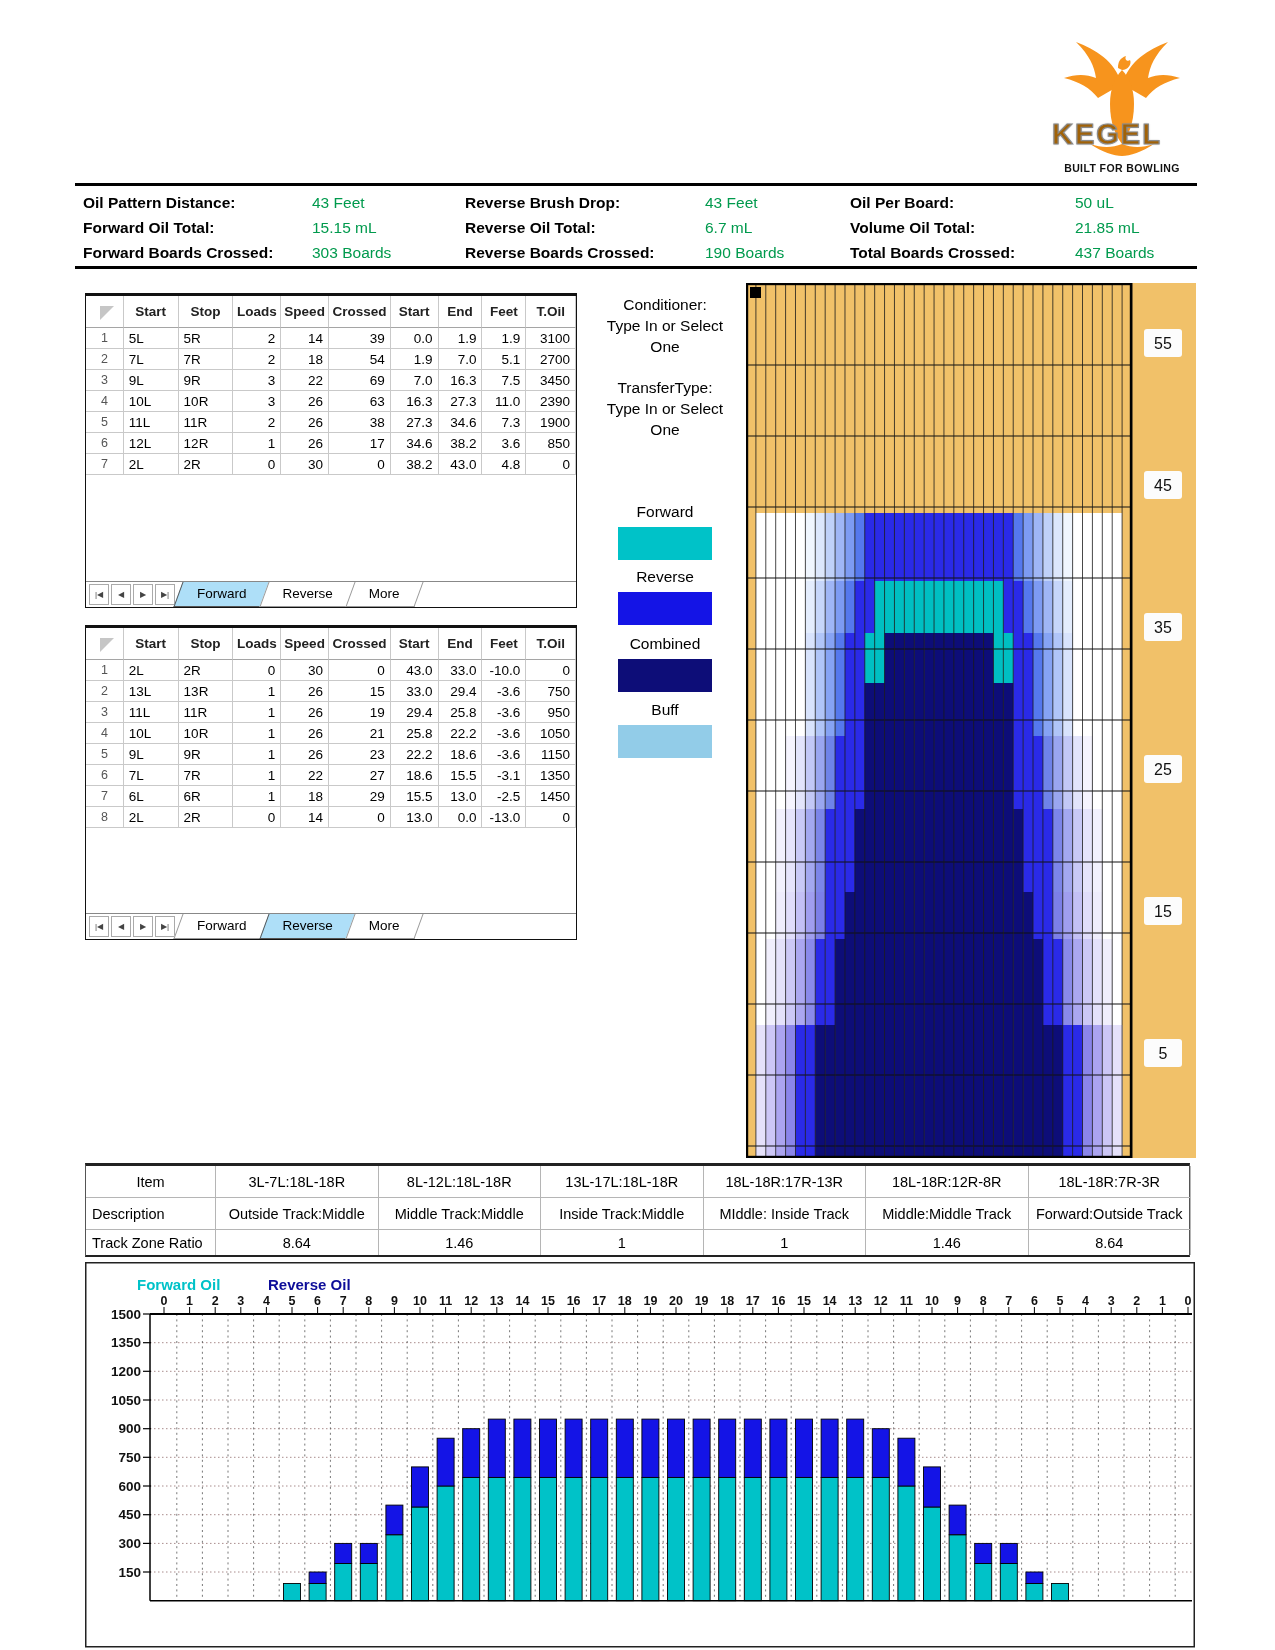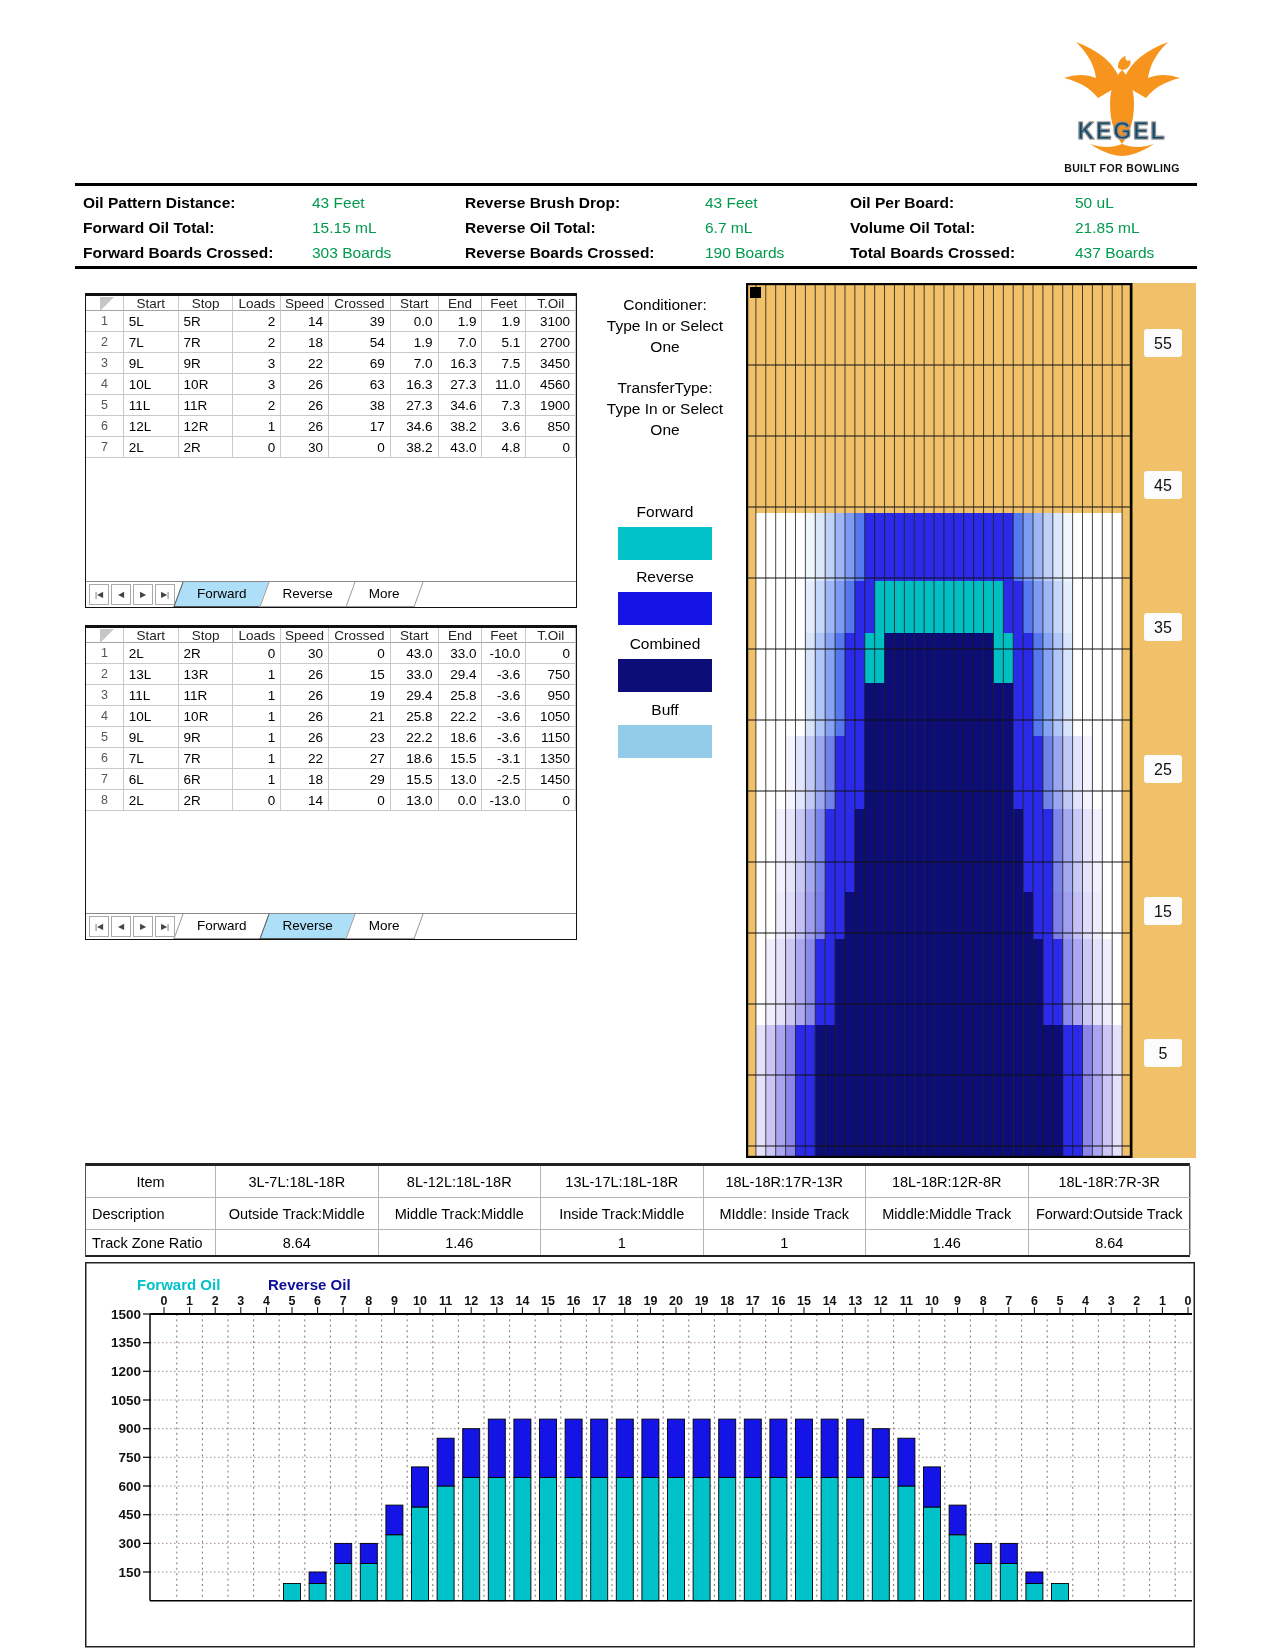--- a/index.html
+++ b/index.html
@@ -3,35 +3,35 @@
 <meta charset="utf-8">
 <style>
   html,body{margin:0;padding:0;background:#fff;}
   #page{position:relative;width:1275px;height:1650px;background:#fff;overflow:hidden;
         font-family:"Liberation Sans",sans-serif;color:#000;}
   .title{position:absolute;left:0;top:86px;width:100%;text-align:center;
          font-size:30px;font-weight:bold;letter-spacing:1px;}
   
   .logo{position:absolute;left:1052px;top:40px;width:140px;height:135px;text-align:center;}
   .logo svg{display:block;margin:0 auto;}
-  .brand{position:absolute;left:0;top:78px;width:100%;text-align:center;font-size:23px;font-weight:bold;
-         color:#0c4a6e;letter-spacing:2px;-webkit-text-stroke:1.2px #8a8a8a;text-shadow:0 0 2px #888;}
+  .brand{position:absolute;left:0;top:78px;width:100%;text-align:left;font-size:29px;font-weight:bold;
+         color:#a16207;letter-spacing:2px;-webkit-text-stroke:1.2px #8a8a8a;text-shadow:0 0 2px #888;}
   .tagline{position:absolute;left:0;top:122px;width:100%;text-align:center;font-size:10.5px;
            font-weight:bold;letter-spacing:.4px;color:#111;}
   .hr{position:absolute;left:75px;width:1122px;height:3px;background:#000;}
   
   .statcol{position:absolute;top:190px;}
   .stat{display:flex;height:25px;align-items:center;}
   .slabel{font-size:15.5px;font-weight:bold;}
   .sval{font-size:15.5px;}
   
   .sheet{position:absolute;width:492px;height:315px;background:#fff;border:1.5px solid #111;
          border-top:3px solid #111;display:flex;flex-direction:column;box-sizing:border-box;}
   .srow{display:flex;flex:0 0 auto;height:21px;}
-  .hrow{height:15px;}
+  .hrow{height:32px;font-weight:bold;}
   .scell{box-sizing:border-box;border-right:1px solid #C9C9C9;border-bottom:1px solid #C9C9C9;
          font-size:13.5px;display:flex;align-items:center;overflow:hidden;}
   .hcell{justify-content:center;color:#222;border-bottom:1px solid #A5A5A5;}
   .rnum{justify-content:center;color:#555;font-size:12.5px;}
   .txt{justify-content:flex-start;padding-left:5px;}
   .num{justify-content:flex-end;padding-right:5px;}
   .tri{width:0;height:0;border-top:14px solid #C6C6C6;border-right:14px solid transparent;margin:2px 0 0 5px;}
   .sfill{flex:1 1 auto;}
   .tabbar{flex:0 0 25px;border-top:1px solid #888;display:flex;align-items:stretch;padding-left:2px;}
   .nav{width:18px;margin:2px 1px;border:1px solid #aaa;font-size:8px;color:#444;display:flex;
@@ -179,21 +179,21 @@
       <div class="srow">
         <div class="scell rnum" style="width:38px">4</div>
         <div class="scell txt" style="width:55px">10L</div>
         <div class="scell txt" style="width:55px">10R</div>
         <div class="scell num" style="width:48px">3</div>
         <div class="scell num" style="width:48px">26</div>
         <div class="scell num" style="width:62px">63</div>
         <div class="scell num" style="width:48px">16.3</div>
         <div class="scell num" style="width:44px">27.3</div>
         <div class="scell num" style="width:44px">11.0</div>
-        <div class="scell num" style="width:50px">4560</div>
+        <div class="scell num" style="width:50px">2390</div>
       </div>
       <div class="srow">
         <div class="scell rnum" style="width:38px">5</div>
         <div class="scell txt" style="width:55px">11L</div>
         <div class="scell txt" style="width:55px">11R</div>
         <div class="scell num" style="width:48px">2</div>
         <div class="scell num" style="width:48px">26</div>
         <div class="scell num" style="width:62px">38</div>
         <div class="scell num" style="width:48px">27.3</div>
         <div class="scell num" style="width:44px">34.6</div>

